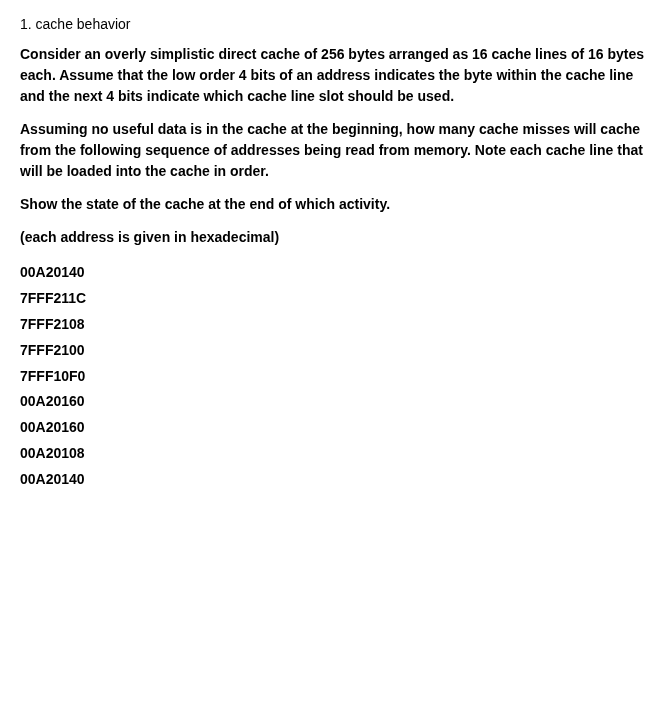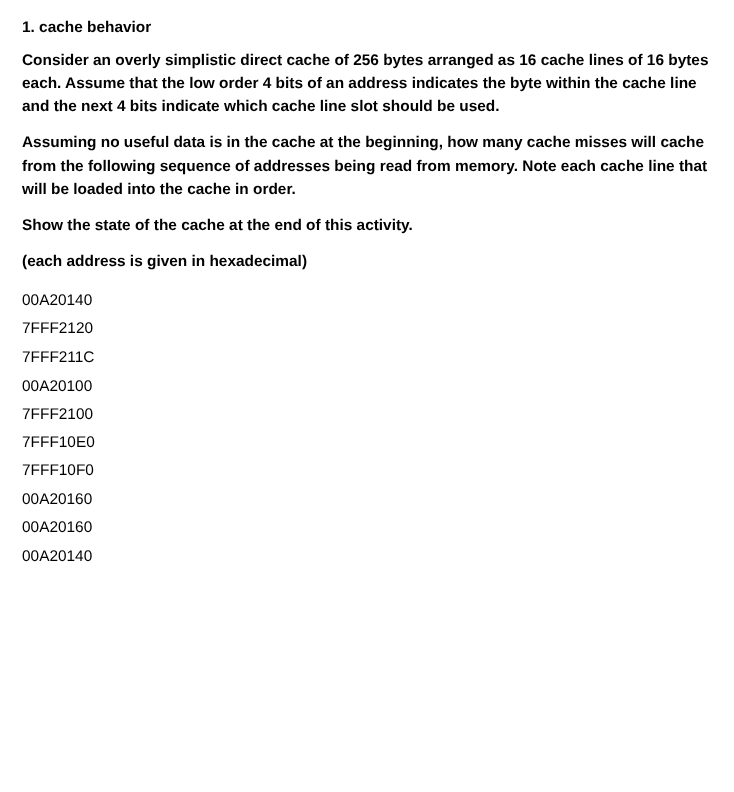--- a/index.html
+++ b/index.html
@@ -10,52 +10,52 @@
     body {
       font-family: Arial, sans-serif;
       font-size: 14px;
       color: #000;
       background: #fff;
       width: 667px;
       min-height: 720px;
       padding: 16px 20px;
     }
     .title {
-      font-weight: bold;
+      font-weight: normal;
       margin-bottom: 12px;
       font-size: 14px;
     }
     .paragraph {
       margin-bottom: 12px;
       line-height: 1.5;
       font-weight: bold;
     }
     .address-list {
       margin-top: 8px;
       line-height: 1.85;
+      font-weight: bold;
     }
     .address-item {
       display: block;
       font-size: 14px;
     }
   </style>
 </head>
 <body>
 
 <h1 class="title">1. cache behavior</h1>
 
 <p class="paragraph">Consider an overly simplistic direct cache of 256 bytes arranged as 16 cache lines of 16 bytes each. Assume that the low order 4 bits of an address indicates the byte within the cache line and the next 4 bits indicate which cache line slot should be used.</p>
 <p class="paragraph">Assuming no useful data is in the cache at the beginning, how many cache misses will cache from the following sequence of addresses being read from memory. Note each cache line that will be loaded into the cache in order.</p>
-<p class="paragraph">Show the state of the cache at the end of this activity.</p>
+<p class="paragraph">Show the state of the cache at the end of which activity.</p>
 <p class="paragraph">(each address is given in hexadecimal)</p>
 
 <div class="address-list" id="address-list">
     <span class="address-item">00A20140</span>
-    <span class="address-item">7FFF2120</span>
     <span class="address-item">7FFF211C</span>
-    <span class="address-item">00A20100</span>
+    <span class="address-item">7FFF2108</span>
     <span class="address-item">7FFF2100</span>
-    <span class="address-item">7FFF10E0</span>
     <span class="address-item">7FFF10F0</span>
     <span class="address-item">00A20160</span>
     <span class="address-item">00A20160</span>
+    <span class="address-item">00A20108</span>
     <span class="address-item">00A20140</span>
   </div>
 
 </body></html>

